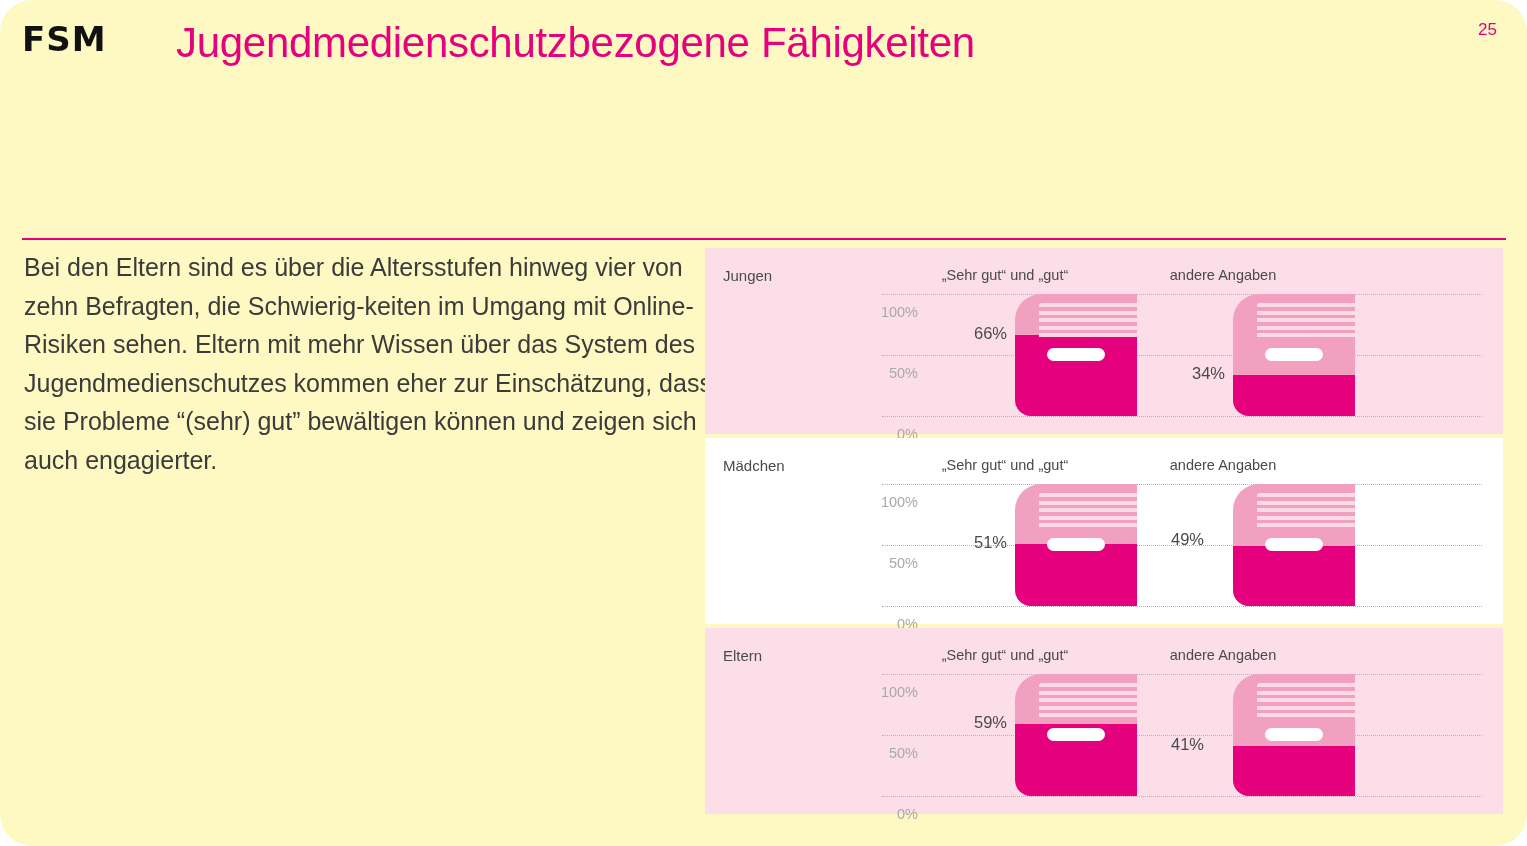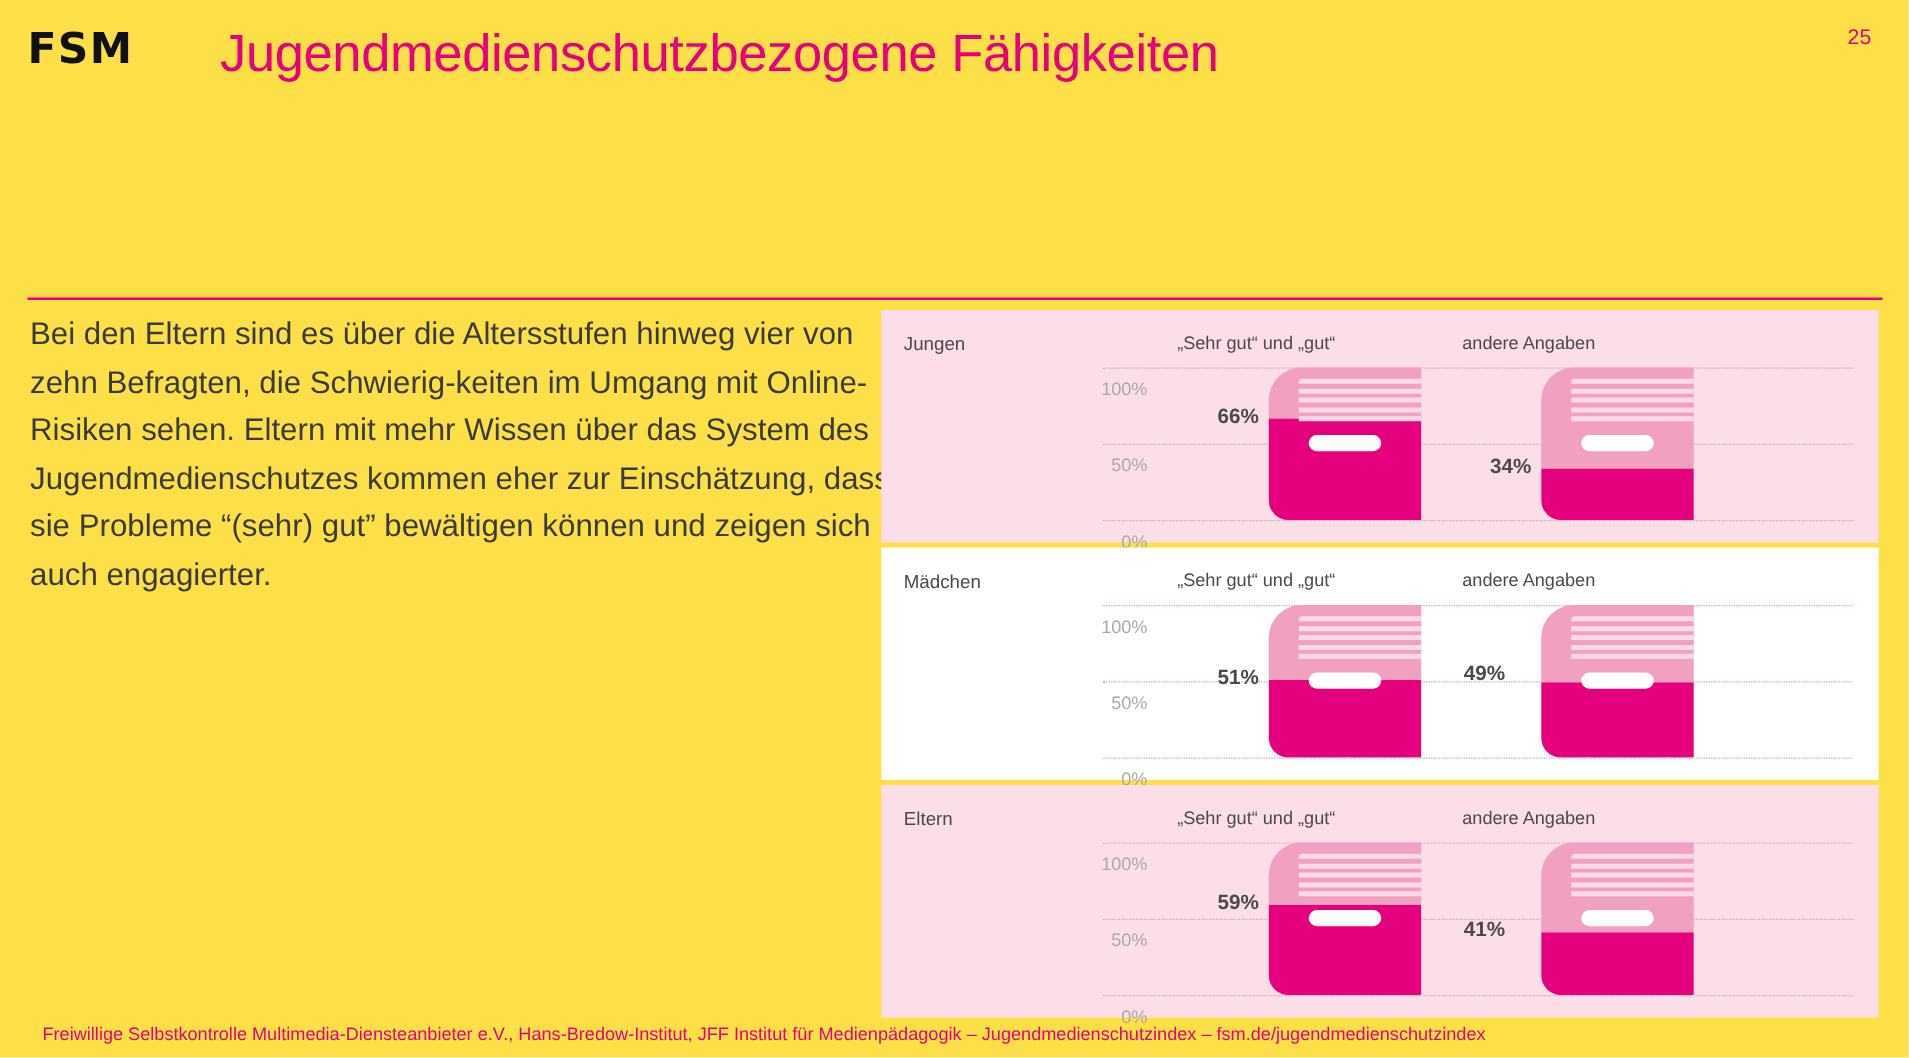--- a/index.html
+++ b/index.html
@@ -1,21 +1,21 @@
 <!DOCTYPE html>
 <html><head>
 <meta charset="utf-8">
 <style>
   html,body{margin:0;padding:0;background:#ffffff;}
   body{
     width:1527px;height:846px;
     font-family:"Liberation Sans","DejaVu Sans",sans-serif;
     overflow:hidden;position:relative;
   }
-  .slide{position:absolute;inset:0;background:#fde047;}
+  .slide{position:absolute;inset:0;background:#fef9c3;border-radius:32px;}
 
   
   .logo{
     position:absolute;left:22px;top:22px;
     font-family:"DejaVu Sans","Liberation Sans",sans-serif;
     font-weight:700;font-size:34px;letter-spacing:1px;
     color:#111111;line-height:1;
   }
   .page-num{
     position:absolute;right:30px;top:20px;
@@ -105,21 +105,21 @@
   .pages span{display:block;height:4px;background:#fcdee8;opacity:.95;}
   .pages span:first-child{border-top-left-radius:3px;}
   
   .band{
     position:absolute;left:32px;width:58px;height:13px;
     background:#ffffff;border-radius:7px;
     top:54px;
   }
 
   .val{
-    position:absolute;font-size:16.5px;color:#4a4a4a;white-space:nowrap;font-weight:bold;
+    position:absolute;font-size:16.5px;color:#4a4a4a;white-space:nowrap;
   }
 
   
   .footer{
     position:absolute;left:34px;bottom:10px;
     font-size:14.5px;color:#e5007d;white-space:nowrap;
   }
 </style>
 </head>
 <body>
@@ -254,14 +254,13 @@
                 <span></span>
               </div>
               <div class="band"></div>
             </div>
           </div>
           <div class="val" style="top: 60.98px; left: 311px; width: 54px; text-align: left;">41%</div>
         </div>
       </div>
     </div>
 
-  <div class="footer">Freiwillige Selbstkontrolle Multimedia-Diensteanbieter e.V., Hans-Bredow-Institut, JFF Institut für Medienpädagogik –  Jugendmedienschutzindex – fsm.de/jugendmedienschutzindex</div>
 </div>
 
 </body></html>

